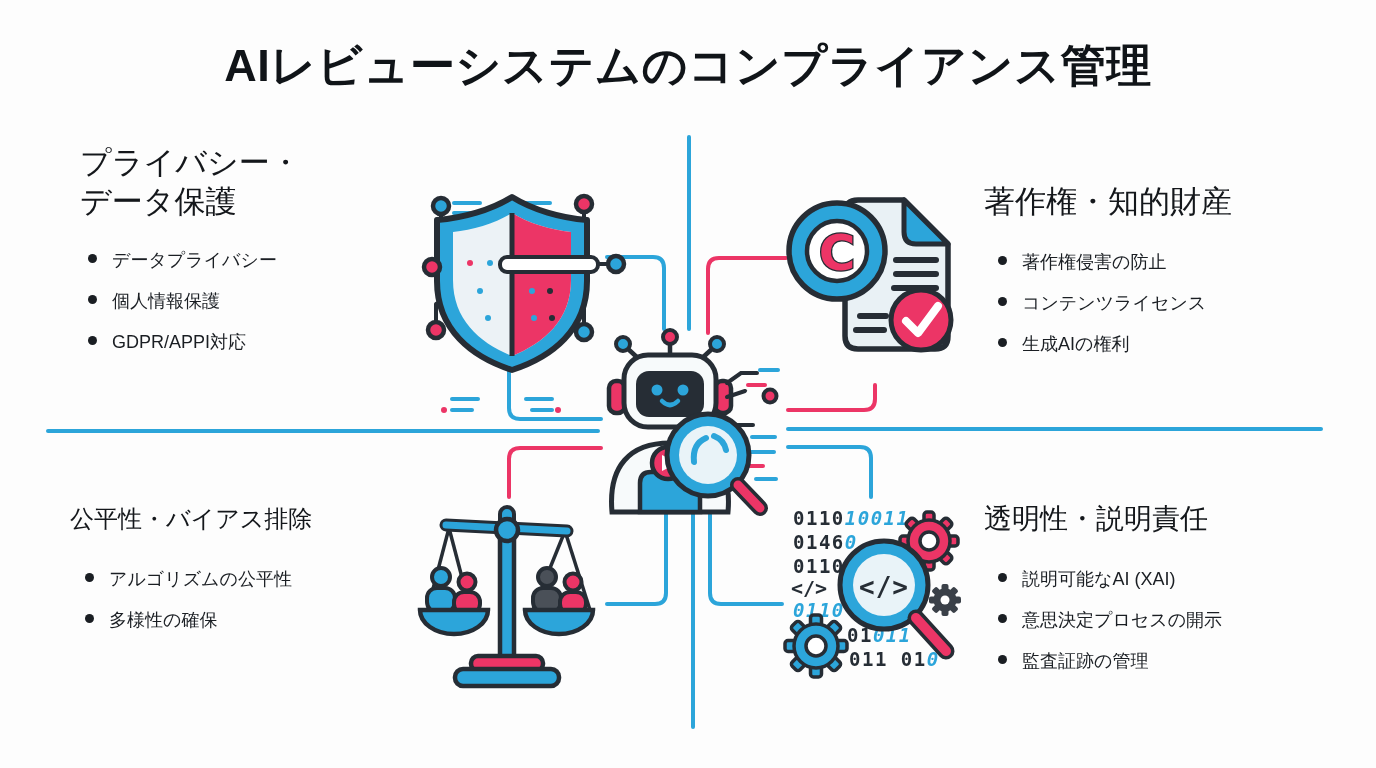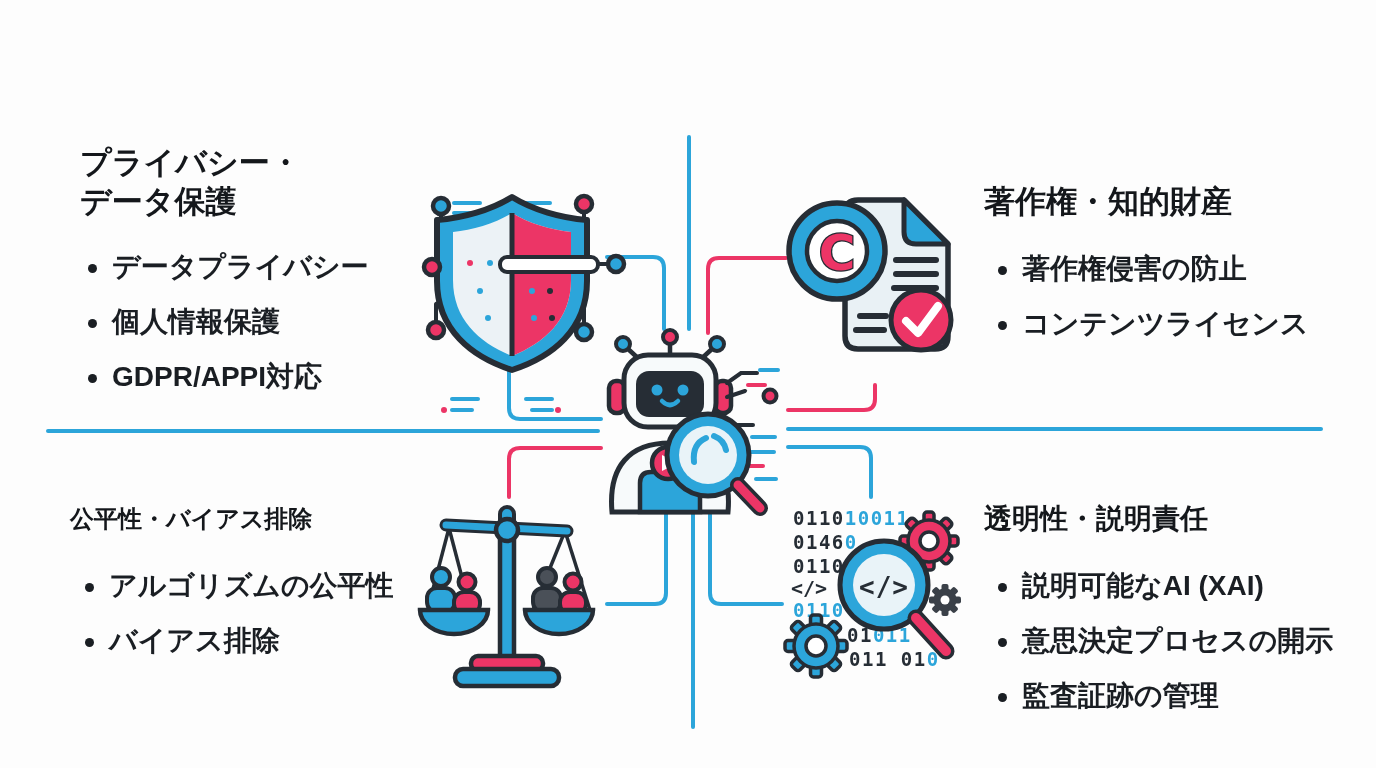--- a/index.html
+++ b/index.html
@@ -1,29 +1,29 @@
 <!DOCTYPE html>
 <html><head>
 <meta charset="utf-8">
 <style>
   html,body{margin:0;padding:0;background:#fff;}
   #canvas{position:relative;width:1376px;height:768px;background:#fdfdfd;overflow:hidden;
           font-family:"Liberation Sans","DejaVu Sans",sans-serif;color:#14171b;}
   #art{position:absolute;left:0;top:0;z-index:1;}
   .txt{position:absolute;z-index:2;}
   .title{left:0;right:0;top:36px;text-align:center;font-size:45px;font-weight:800;letter-spacing:.5px;color:#101418;}
-  .qhead{font-size:31px;font-weight:700;line-height:39px;color:#14171b;}
+  .qhead{font-size:31px;font-weight:400;line-height:39px;color:#14171b;}
   ul.qlist{list-style:none;margin:0;padding:0;}
-  ul.qlist li{font-size:28px;font-weight:700;color:#1a1e23;margin:0 0 17px 0;white-space:nowrap;}
+  ul.qlist li{font-size:18px;font-weight:400;color:#1a1e23;margin:0 0 17px 0;white-space:nowrap;}
   ul.qlist li::before{content:"";display:inline-block;width:9px;height:9px;border-radius:50%;
                       background:#1a1e23;margin-right:15px;vertical-align:3px;}
   
   .bin{position:absolute;z-index:0;font-family:"DejaVu Sans Mono","Liberation Mono",monospace;
        font-weight:700;font-size:19px;letter-spacing:1.5px;color:#262d35;white-space:pre;line-height:19px;}
-  .bin .blue{color:#2ca5da;}
+  .bin .blue{color:#2ca5da;font-style:italic;}
   .bin.tag{font-size:20px;letter-spacing:0;}
 </style>
 </head>
 <body>
 
 <div id="canvas">
 
   <svg id="art" width="1376" height="768" viewBox="0 0 1376 768">
 
     <g fill="none" stroke-linecap="round">
@@ -228,41 +228,43 @@
   </svg>
 
   <div class="bin" style="left:793px;top:509px;"><span>0110</span><span class="blue">10011</span></div>
   <div class="bin" style="left:793px;top:533px;"><span>0146</span><span class="blue">0</span></div>
   <div class="bin" style="left:793px;top:557px;"><span>0110</span></div>
   <div class="bin tag" style="left:791px;top:579px;"><span>&lt;/&gt;</span></div>
   <div class="bin" style="left:793px;top:601px;"><span class="blue">0110</span></div>
   <div class="bin" style="left:847px;top:626px;"><span>01</span><span class="blue">011</span></div>
   <div class="bin" style="left:849px;top:650px;"><span>011 01</span><span class="blue">0</span></div>
 
+  <div class="txt title">AIレビューシステムのコンプライアンス管理</div>
 
   <div class="txt qhead" style="left:80px;top:143px;">
     <div>プライバシー・</div>
     <div>データ保護</div>
   </div>
   <ul class="txt qlist" style="left:88px;top:248px;">
     <li>データプライバシー</li>
     <li>個人情報保護</li>
     <li>GDPR/APPI対応</li>
   </ul>
 
   <div class="txt qhead" style="left:984px;top:182px;">著作権・知的財産</div>
   <ul class="txt qlist" style="left:998px;top:250px;">
     <li>著作権侵害の防止</li>
     <li>コンテンツライセンス</li>
+    <li>生成AIの権利</li>
   </ul>
 
   <div class="txt qhead" style="left:70px;top:499px;font-size:24px;">公平性・バイアス排除</div>
   <ul class="txt qlist" style="left:85px;top:567px;">
     <li>アルゴリズムの公平性</li>
-    <li>バイアス排除</li>
+    <li>多様性の確保</li>
   </ul>
 
   <div class="txt qhead" style="left:984px;top:499px;font-size:28px;">透明性・説明責任</div>
   <ul class="txt qlist" style="left:998px;top:567px;">
     <li>説明可能なAI (XAI)</li>
     <li>意思決定プロセスの開示</li>
     <li>監査証跡の管理</li>
   </ul>
 
 </div>

